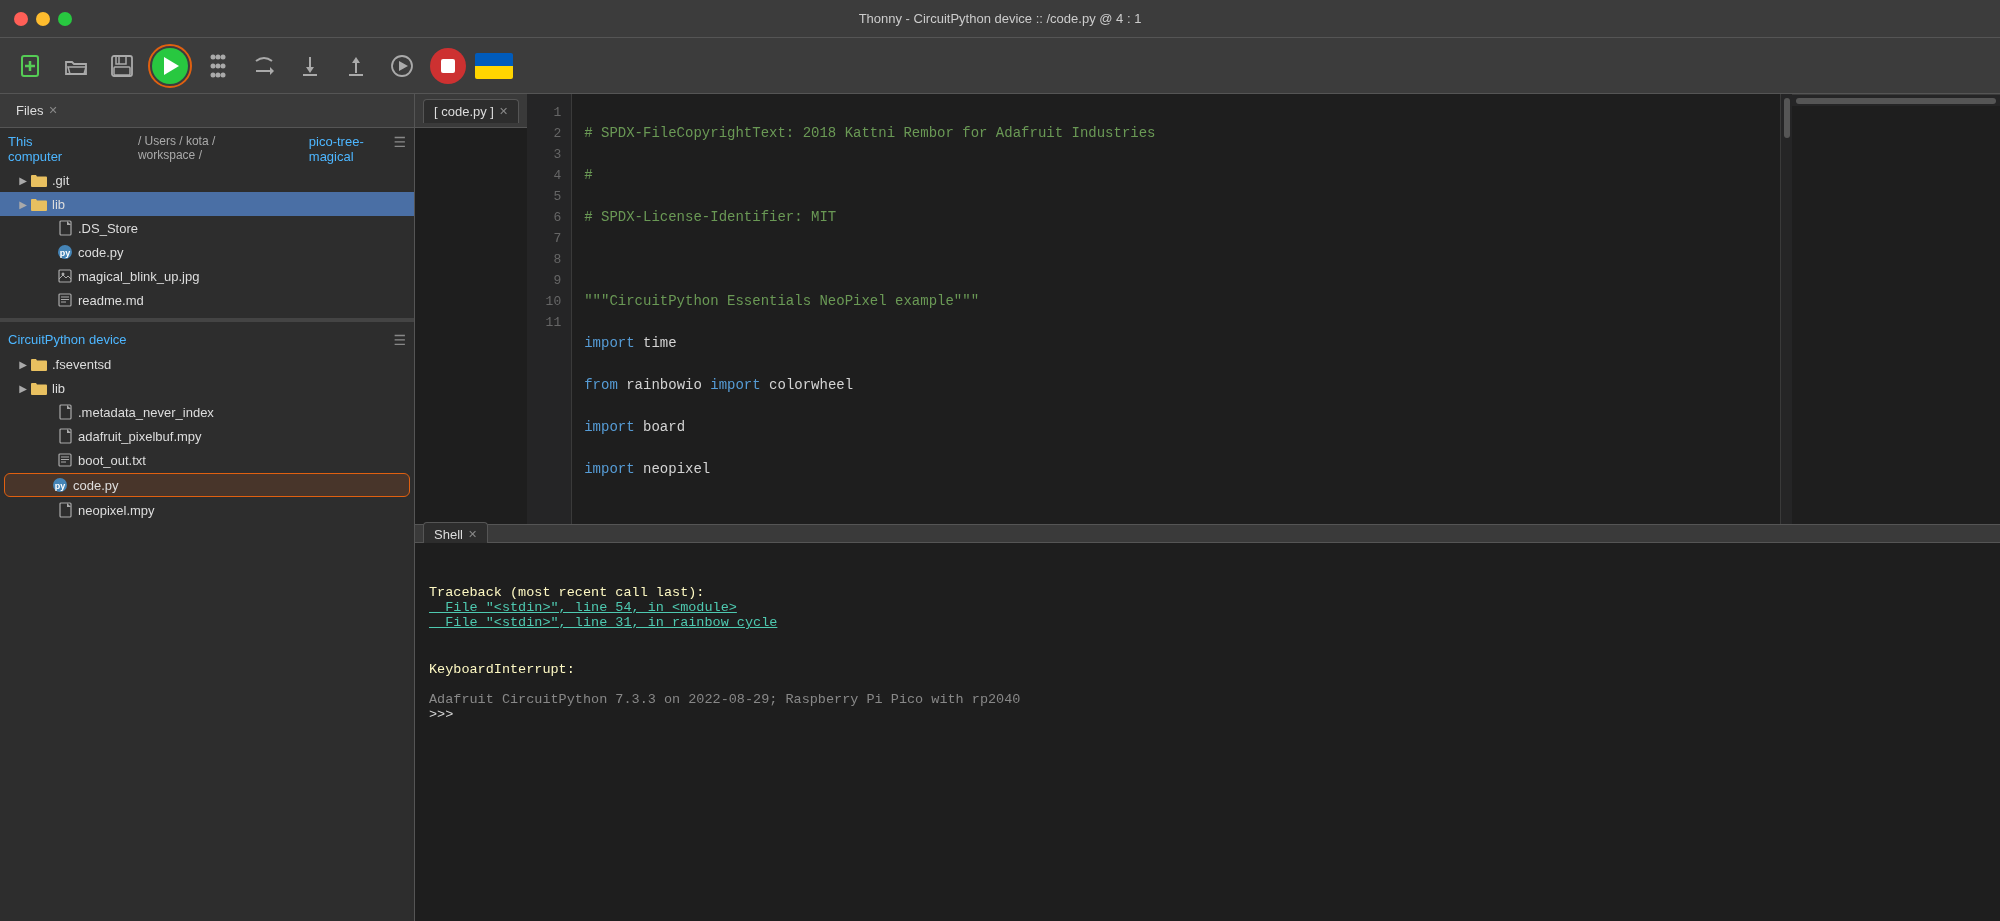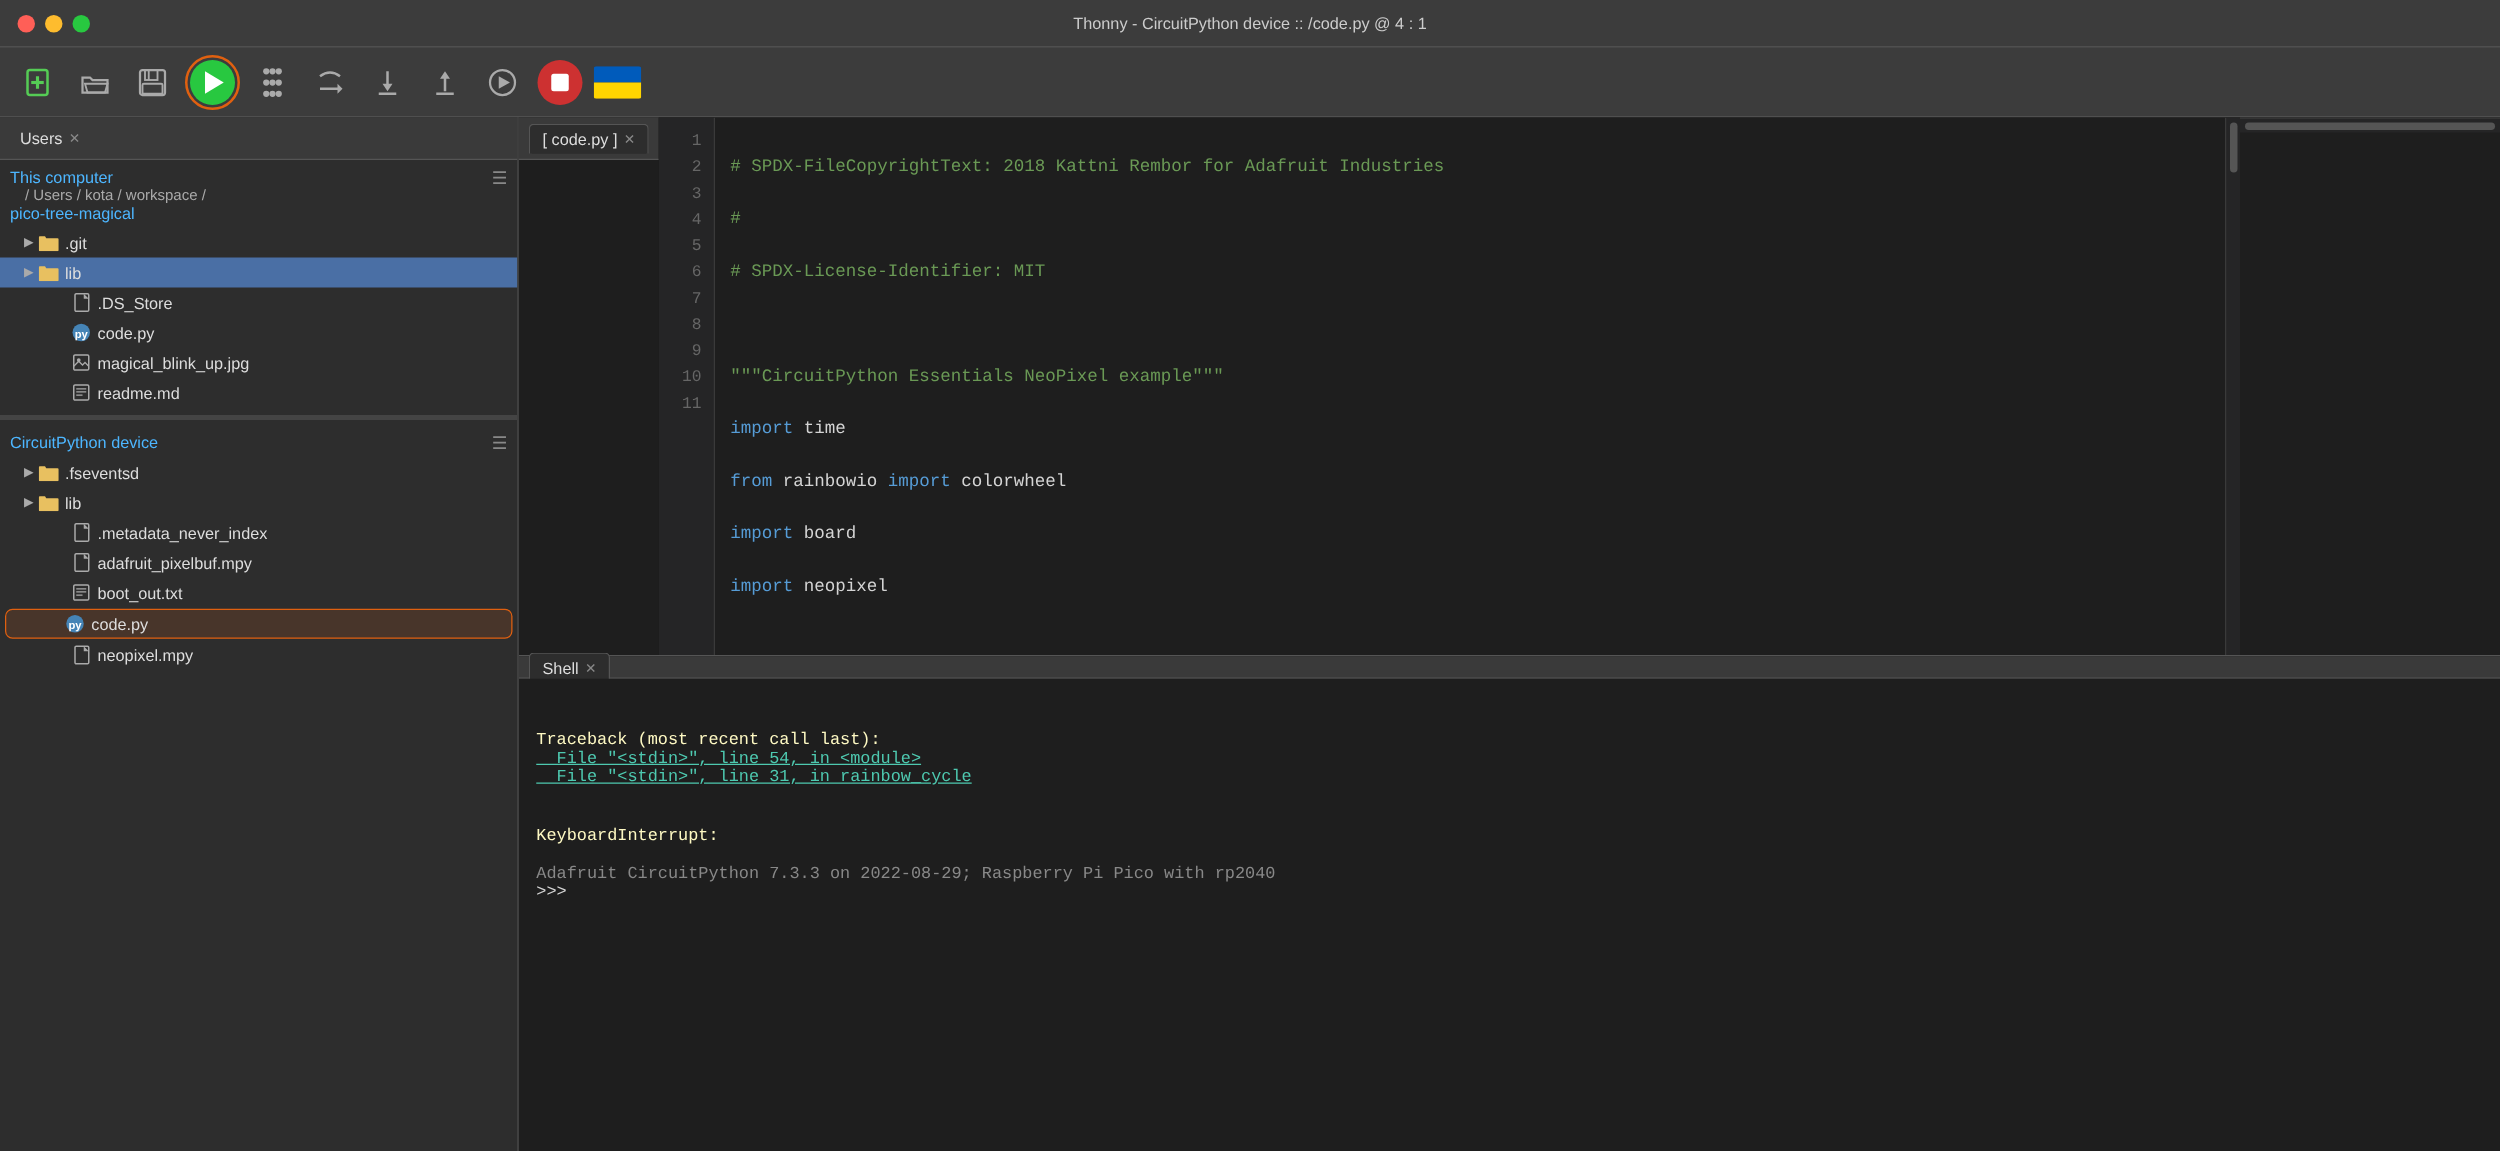--- a/index.html
+++ b/index.html
@@ -139,21 +139,22 @@
     }
 
     .section-header {
       padding: 6px 8px 2px 8px;
       display: flex;
       align-items: flex-start;
       justify-content: space-between;
     }
     .section-header-text {
       display: flex;
-      flex-direction: column;
+      flex-direction: row;
+      gap: 48px;
     }
     .this-computer-label {
       color: #4db6ff;
       font-size: 13px;
       font-weight: 500;
       cursor: pointer;
     }
     .breadcrumb-path {
       color: #aaa;
       font-size: 12px;
@@ -530,21 +531,21 @@
     </div>
   </button>
 </div>
 
 <div class="main-layout">
 
   <div class="sidebar">
 
     <div class="panel-tab-bar">
       <div class="panel-tab">
-        <span>Users</span>
+        <span>Files</span>
         <span class="close-x">✕</span>
       </div>
     </div>
 
     <div class="file-panel">
 
       <div class="section-header">
         <div class="section-header-text">
           <span class="this-computer-label">This computer</span>
           <span class="breadcrumb-path">/ Users / kota / workspace /</span>

